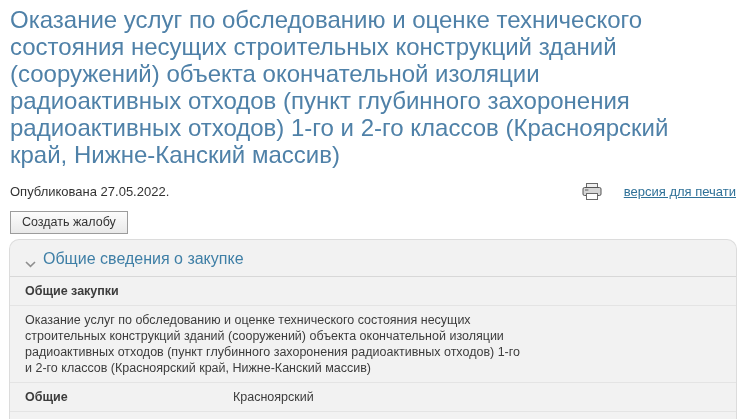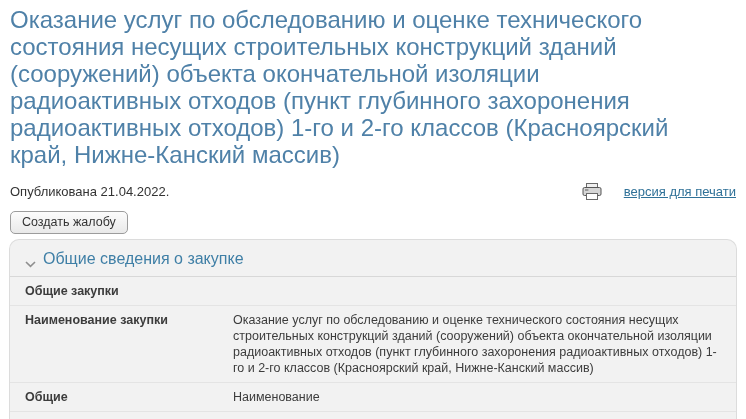--- a/index.html
+++ b/index.html
@@ -44,21 +44,21 @@
   .icon{display:inline-flex;align-items:center;line-height:0;}
   .complaint-btn{
     display:inline-block;
     margin:11px 0 5px 10px;
     padding:3px 11px 4px 11px;
     font-family:"Liberation Sans",sans-serif;
     font-size:12.5px;
     color:#333333;
     background:linear-gradient(#fcfcfc,#e9e9e9);
     border:1px solid #9c9c9c;
-    border-radius:5px;
+    border-radius:0;
     cursor:pointer;
   }
   .panel{
     margin:0 9px;
     background:#f2f2f2;
     border:1px solid #dcdcdc;
     border-bottom:none;
     border-radius:10px 10px 0 0;
     min-height:190px;
   }
@@ -93,21 +93,21 @@
   }
 </style>
 </head>
 <body>
 
 
 
 <h1 class="page-title">Оказание услуг по обследованию и оценке технического состояния несущих строительных конструкций зданий (сооружений) объекта окончательной изоляции радиоактивных отходов (пункт глубинного захоронения радиоактивных отходов) 1-го и 2-го классов (Красноярский край, Нижне-Канский массив)</h1>
 
 <div class="meta-row">
-  <span class="published-text">Опубликована 21.04.2022.</span>
+  <span class="published-text">Опубликована 27.05.2022.</span>
   <a class="print-link">
     <span class="icon">
       <svg width="20" height="17" viewBox="0 0 20 17">
         <rect x="4.5" y="0.5" width="11" height="4" fill="#f0f0f0" stroke="#6a6a6a"></rect>
         <rect x="1" y="4.5" width="18" height="8" rx="1.5" fill="#d6d6d6" stroke="#565656"></rect>
         <rect x="3" y="6.2" width="3.4" height="1.6" fill="#8a8a8a"></rect>
         <rect x="4.5" y="10.5" width="11" height="6" fill="#ffffff" stroke="#6a6a6a"></rect>
       </svg>
     </span>
     <span class="link-text">версия для печати</span>
@@ -124,27 +124,26 @@
       </svg>
     </span>
     <span class="panel-title">Общие сведения о закупке</span>
   </div>
 
   <div class="info-row">
     <div class="info-label">Общие закупки</div>
   </div>
 
   <div class="info-row">
-    <div class="info-label">Наименование закупки</div>
     <div class="info-value">Оказание услуг по обследованию и оценке технического состояния несущих строительных конструкций зданий (сооружений) объекта окончательной изоляции радиоактивных отходов (пункт глубинного захоронения радиоактивных отходов) 1-го и 2-го классов (Красноярский край, Нижне-Канский массив)</div>
   </div>
 
   <div class="info-row">
     <div class="info-label">Общие</div>
-    <div class="info-value">Наименование</div>
+    <div class="info-value">Красноярский</div>
   </div>
 
   <div class="info-row">
     <div class="info-label">Является мониторингом цен</div>
     <div class="info-value">Нет</div>
   </div>
 </div>
 
 
 

